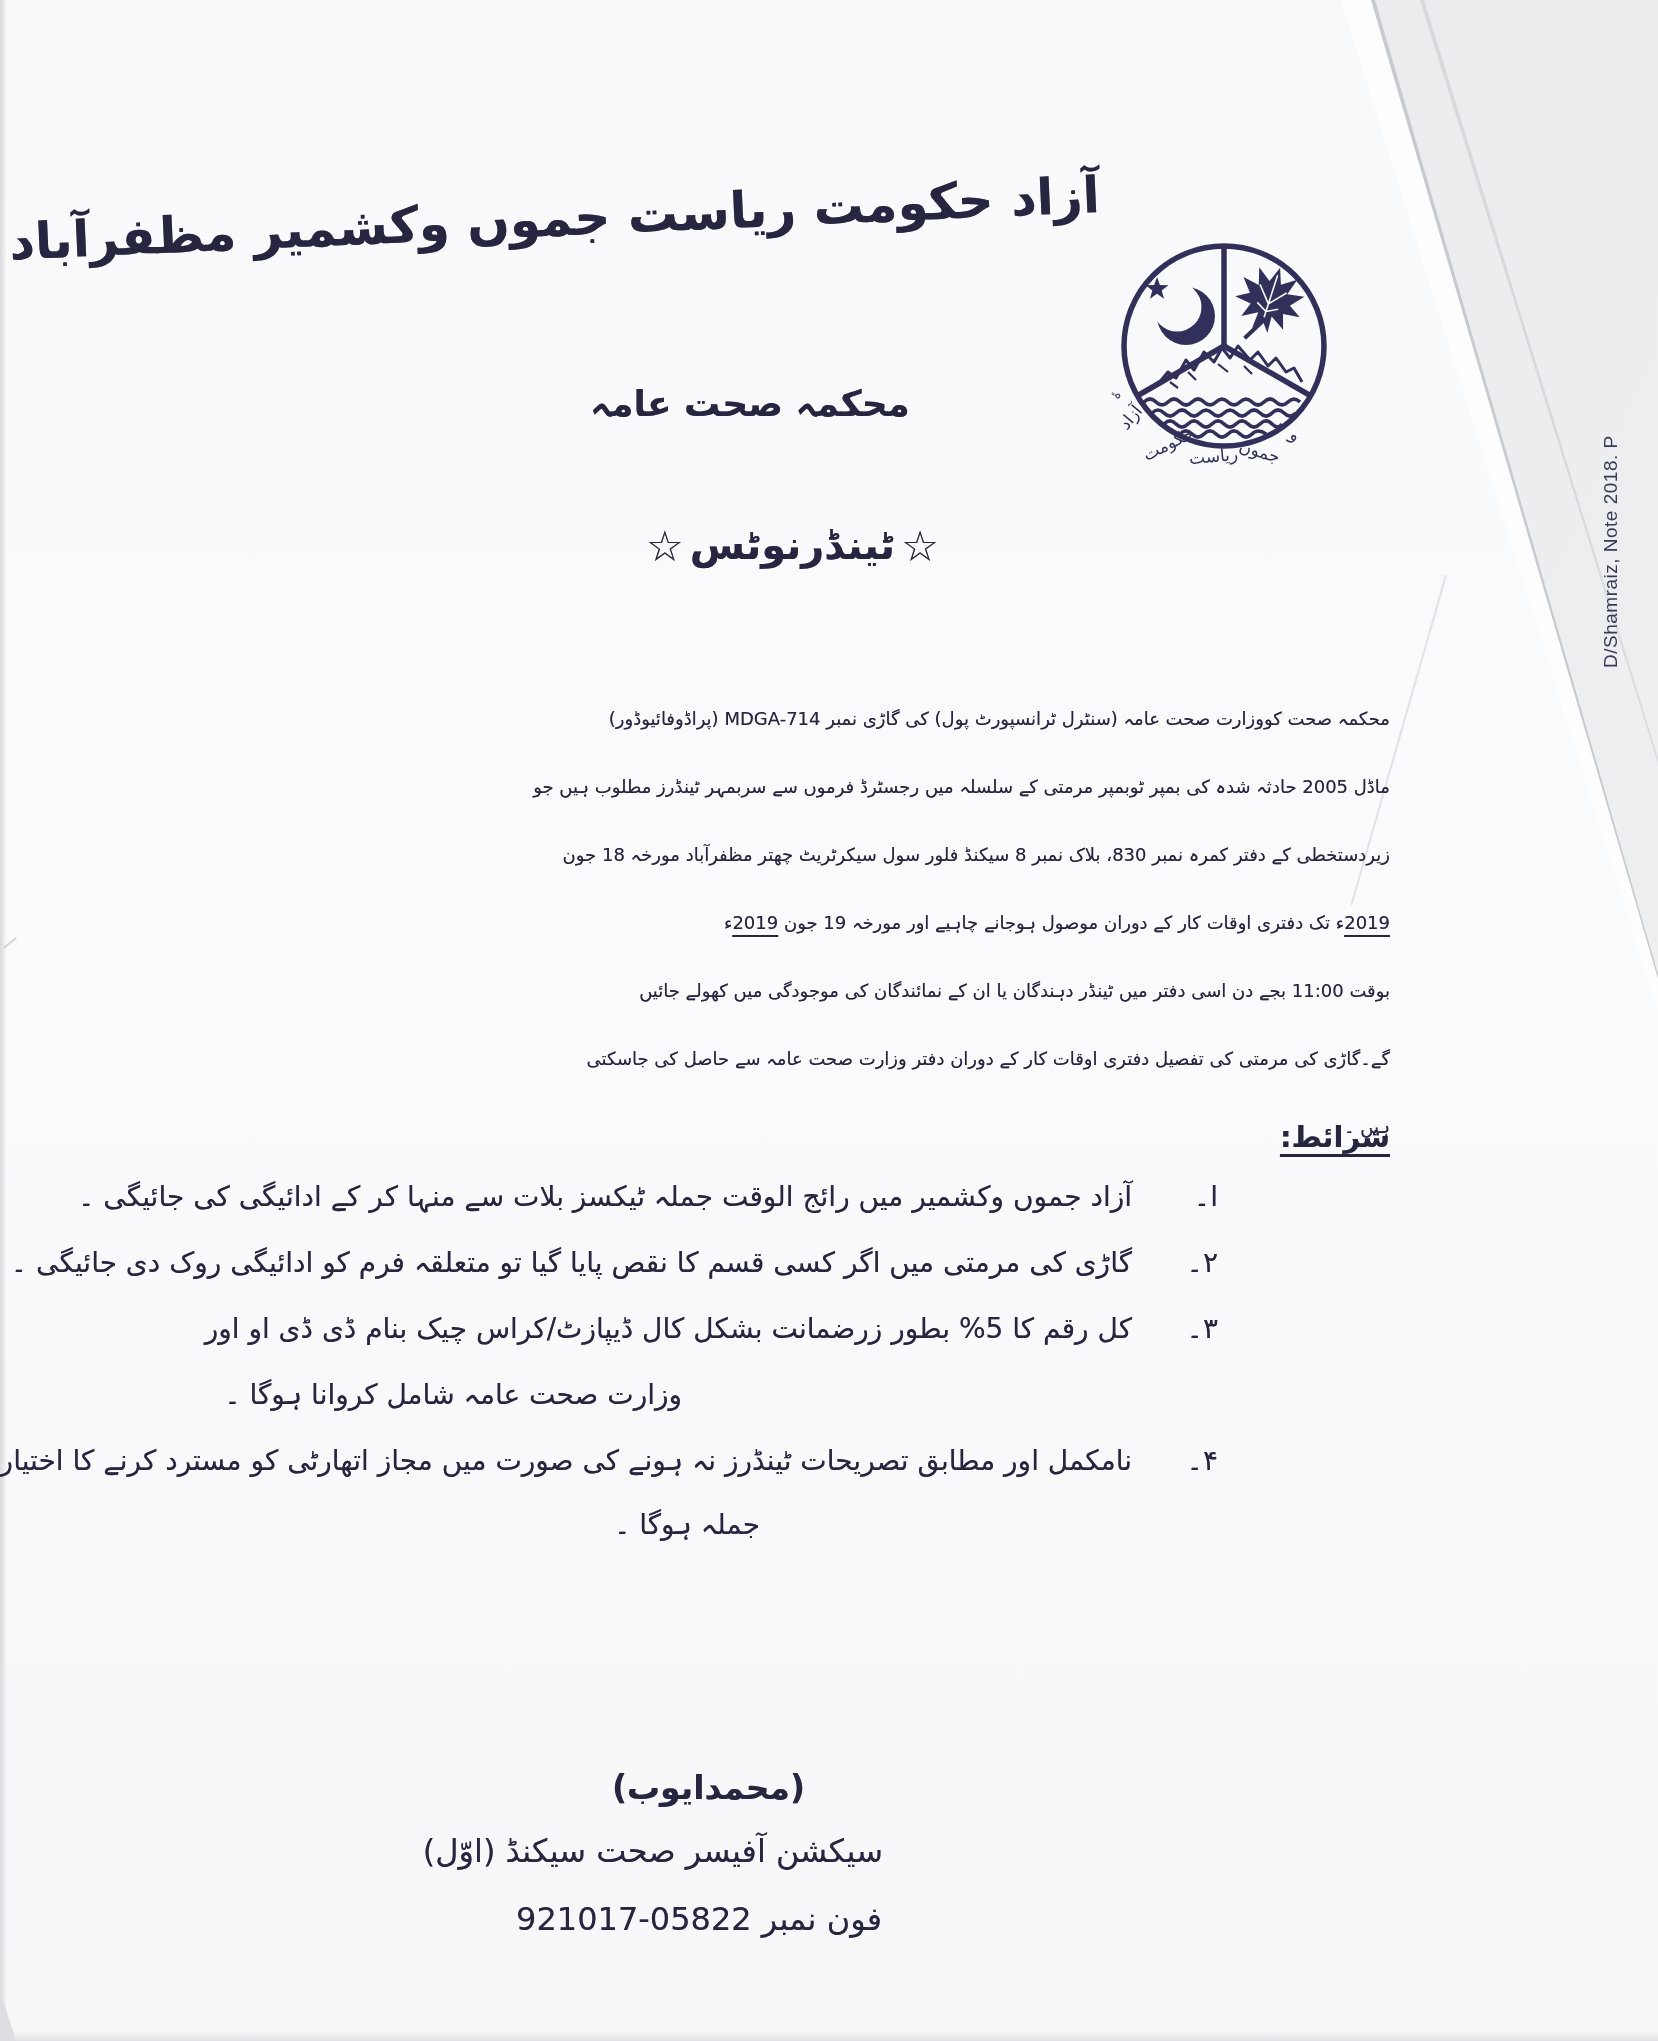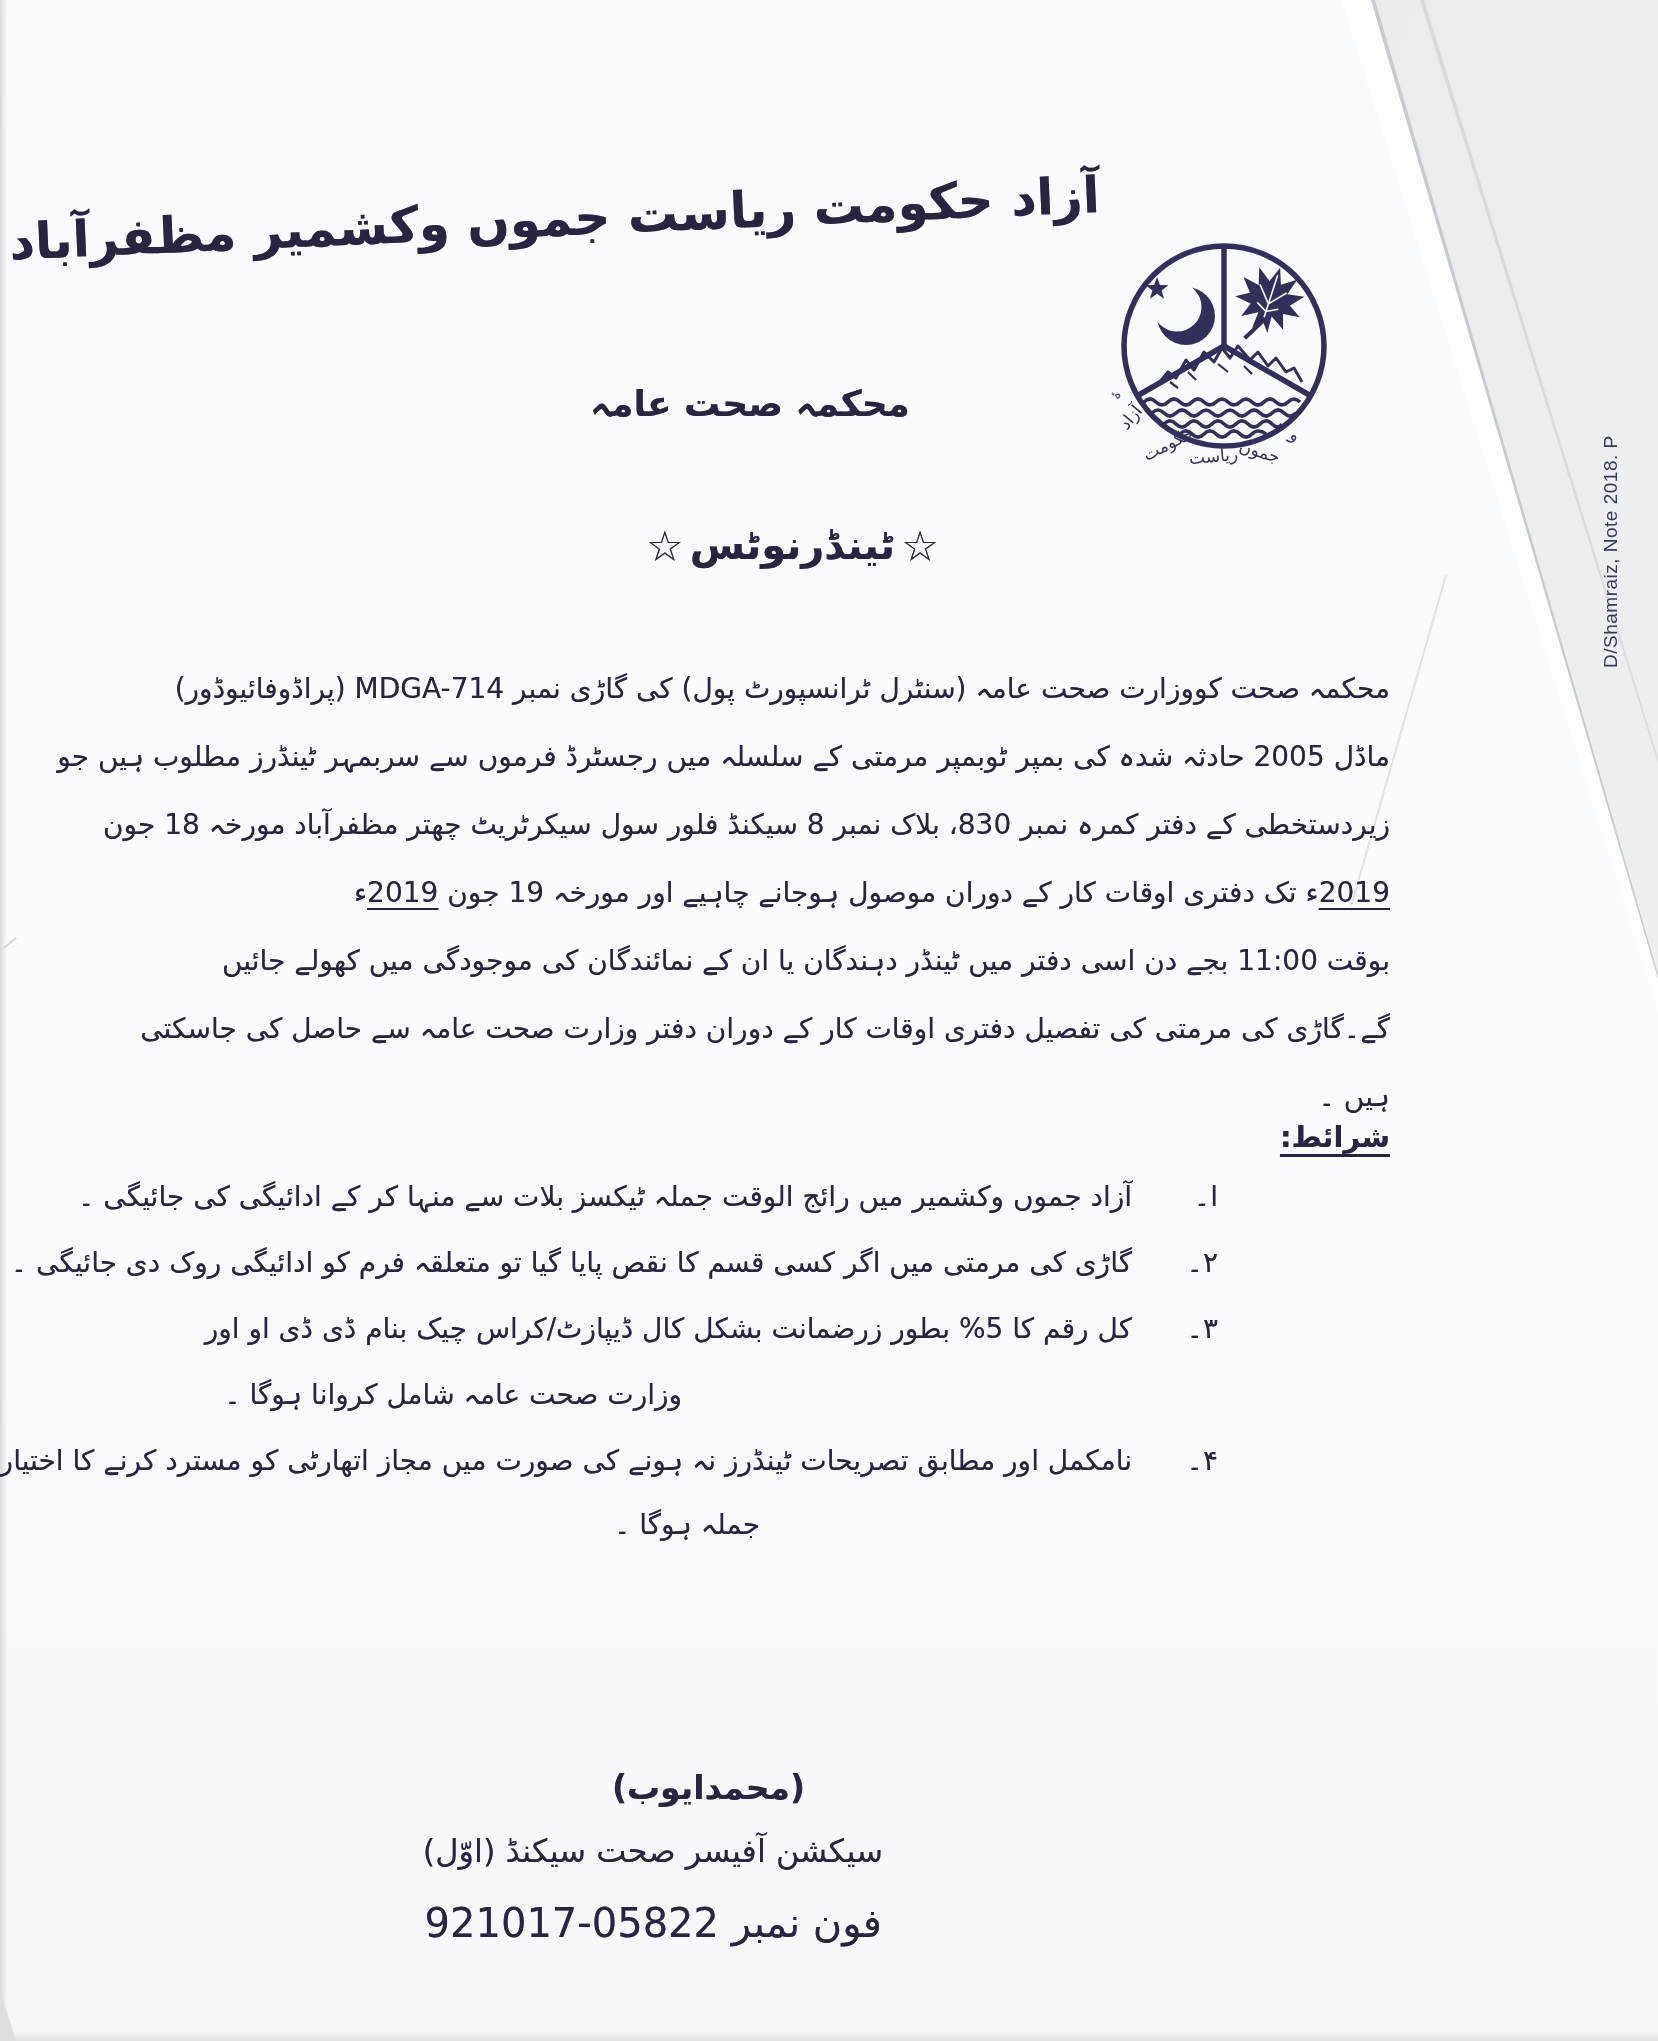--- a/index.html
+++ b/index.html
@@ -16,31 +16,31 @@
   .abs{position:absolute;}
   
   .gov-title{left:320px;top:183px;width:780px;text-align:center;
              font-weight:bold;font-size:50px;transform:rotate(-2.5deg);}
   .dept-title{left:560px;top:383px;width:380px;text-align:center;
               font-weight:bold;font-size:36px;}
   .notice-title{left:640px;top:520px;width:330px;text-align:left;
                 font-weight:bold;font-size:40px;}
   .notice-title .star{font-weight:normal;font-size:42px;padding:0 6px;position:relative;top:2px;}
   
-  .bline{right:268px;font-size:28px;}
+  .bline{right:268px;font-size:18px;margin-top:36px;}
   .u{text-decoration:underline;text-underline-offset:6px;text-decoration-thickness:2px;}
   
   .cond-heading{right:268px;top:1120px;font-weight:bold;font-size:29px;
                 text-decoration:underline;text-underline-offset:7px;text-decoration-thickness:2.5px;}
   .cnum{right:440px;font-size:28px;}
   .citem{right:526px;font-size:28px;}
   
   .sig-name{right:853px;top:1768px;font-size:33px;font-weight:bold;}
   .sig-designation{right:775px;top:1832px;font-size:32px;}
-  .sig-phone{right:776px;top:1900px;font-size:40px;}
+  .sig-phone{right:776px;top:1900px;font-size:32px;}
   
   .artifact{position:absolute;left:0;top:0;width:1658px;height:2041px;pointer-events:none;}
   .fold-underlay{clip-path:polygon(1352px 0,1658px 0,1658px 992px);
     background:linear-gradient(115deg,#dfe1e4 0%,#e9ebed 45%,#f0f1f3 100%);}
   .fold-white{clip-path:polygon(1341px 0,1372px 0,1658px 976px,1658px 1012px);background:#fdfdfe;}
   .fold-hairline{clip-path:polygon(1371px 0,1375px 0,1658px 974px,1658px 979px);background:#c7cace;}
   .fold-inner{clip-path:polygon(1420px 0,1424px 0,1658px 758px,1658px 763px);background:#d3d6d9;opacity:.85;}
   .left-edge{left:0;top:0;width:7px;height:2041px;
     background:linear-gradient(to right,#d8d9dc,rgba(250,251,252,0));}
   .bottom-edge{left:0;top:2031px;width:1658px;height:10px;

